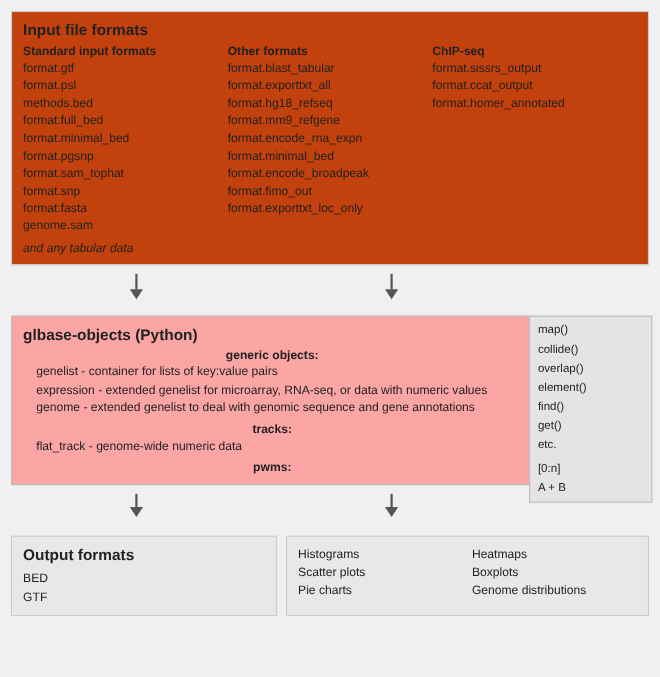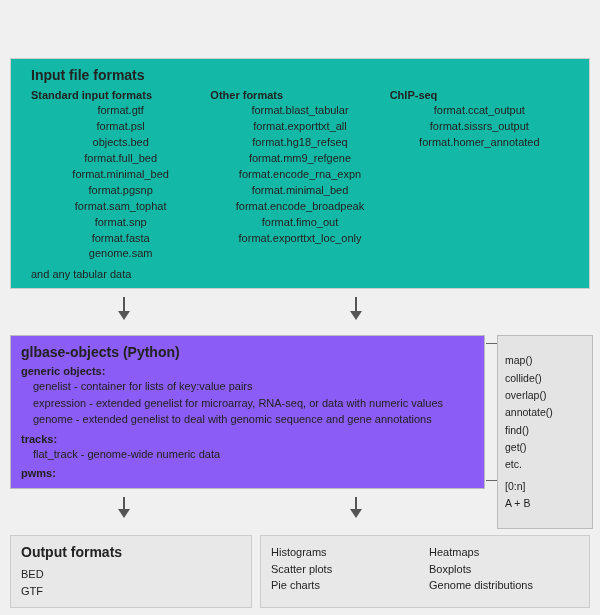--- a/index.html
+++ b/index.html
@@ -13,67 +13,67 @@
       padding: 10px;
     }
     .page-container {
       display: flex;
       flex-direction: column;
       gap: 8px;
     }
 
     
     .input-box {
-      background: #14b8a6;
+      background: #c2410c;
       border: 1px solid #ccc;
-      padding: 8px 20px;
+      padding: 8px 10px;
       position: relative;
-      margin-top: 48px;
     }
     .box-title {
       font-size: 14px;
       font-weight: bold;
       margin-bottom: 6px;
     }
     .columns-row {
       display: flex;
       gap: 0;
     }
     .col {
       flex: 1;
     }
     .col-header {
       font-weight: bold;
       margin-bottom: 2px;
     }
     .col-item {
       display: block;
       line-height: 1.45;
-      text-align: center;
     }
     .and-tabular {
       margin-top: 6px;
+      font-style: italic;
     }
 
     
     .glbase-box {
-      background: #8b5cf6;
+      background: #fca5a5;
       border: 1px solid #bbb;
       padding: 8px 10px;
       position: relative;
     }
     .glbase-title {
       font-size: 14px;
       font-weight: bold;
       margin-bottom: 4px;
     }
     .section-label {
       font-weight: bold;
       margin-top: 5px;
       margin-bottom: 1px;
+      text-align: center;
     }
     .indent {
       padding-left: 12px;
     }
     .item-line {
       line-height: 1.5;
     }
 
     
     .bottom-row {
@@ -106,21 +106,21 @@
 
 <div class="page-container">
 
   <div class="input-box">
     <div class="box-title">Input file formats</div>
     <div class="columns-row">
       <div class="col">
         <div class="col-header">Standard input formats</div>
         <span class="col-item">format.gtf</span>
         <span class="col-item">format.psl</span>
-        <span class="col-item">objects.bed</span>
+        <span class="col-item">methods.bed</span>
         <span class="col-item">format.full_bed</span>
         <span class="col-item">format.minimal_bed</span>
         <span class="col-item">format.pgsnp</span>
         <span class="col-item">format.sam_tophat</span>
         <span class="col-item">format.snp</span>
         <span class="col-item">format.fasta</span>
         <span class="col-item">genome.sam</span>
       </div>
       <div class="col">
         <div class="col-header">Other formats</div>
@@ -129,22 +129,22 @@
         <span class="col-item">format.hg18_refseq</span>
         <span class="col-item">format.mm9_refgene</span>
         <span class="col-item">format.encode_rna_expn</span>
         <span class="col-item">format.minimal_bed</span>
         <span class="col-item">format.encode_broadpeak</span>
         <span class="col-item">format.fimo_out</span>
         <span class="col-item">format.exporttxt_loc_only</span>
       </div>
       <div class="col">
         <div class="col-header">ChIP-seq</div>
+        <span class="col-item">format.sissrs_output</span>
         <span class="col-item">format.ccat_output</span>
-        <span class="col-item">format.sissrs_output</span>
         <span class="col-item">format.homer_annotated</span>
       </div>
     </div>
     <div class="and-tabular">and any tabular data</div>
   </div>
 
   <div style="position:relative; height:30px;">
     <div style="position:absolute; left:108px; display:flex; flex-direction:column; align-items:center;">
       <div style="width:2px; height:14px; background:#555;"></div>
       <div style="width:0; height:0; border-left:6px solid transparent; border-right:6px solid transparent; border-top:9px solid #555;"></div>
@@ -166,25 +166,25 @@
       </div>
       <div class="section-label">tracks:</div>
       <div class="indent">
         <div class="item-line">flat_track - genome-wide numeric data</div>
       </div>
       <div class="section-label">pwms:</div>
     </div>
 
     <div style="position:absolute; right:-13px; top:8px; bottom:8px; width:12px; border-top:1px solid #666; border-right:1px solid #666; border-bottom:1px solid #666;"></div>
 
-    <div style="position:absolute; right:-108px; top:0; width:96px; background:#e4e4e4; border:1px solid #bbb; padding:16px 7px; font-size:10.5px; line-height:1.65;">
+    <div style="position:absolute; right:-108px; top:0; width:112px; background:#e4e4e4; border:1px solid #bbb; padding:4px 7px; font-size:10.5px; line-height:1.65;">
       <div>map()</div>
       <div>collide()</div>
       <div>overlap()</div>
-      <div>annotate()</div>
+      <div>element()</div>
       <div>find()</div>
       <div>get()</div>
       <div>etc.</div>
       <div style="margin-top:4px;">[0:n]</div>
       <div>A + B</div>
     </div>
   </div>
 
   <div style="position:relative; height:28px;">
     <div style="position:absolute; left:108px; display:flex; flex-direction:column; align-items:center;">

